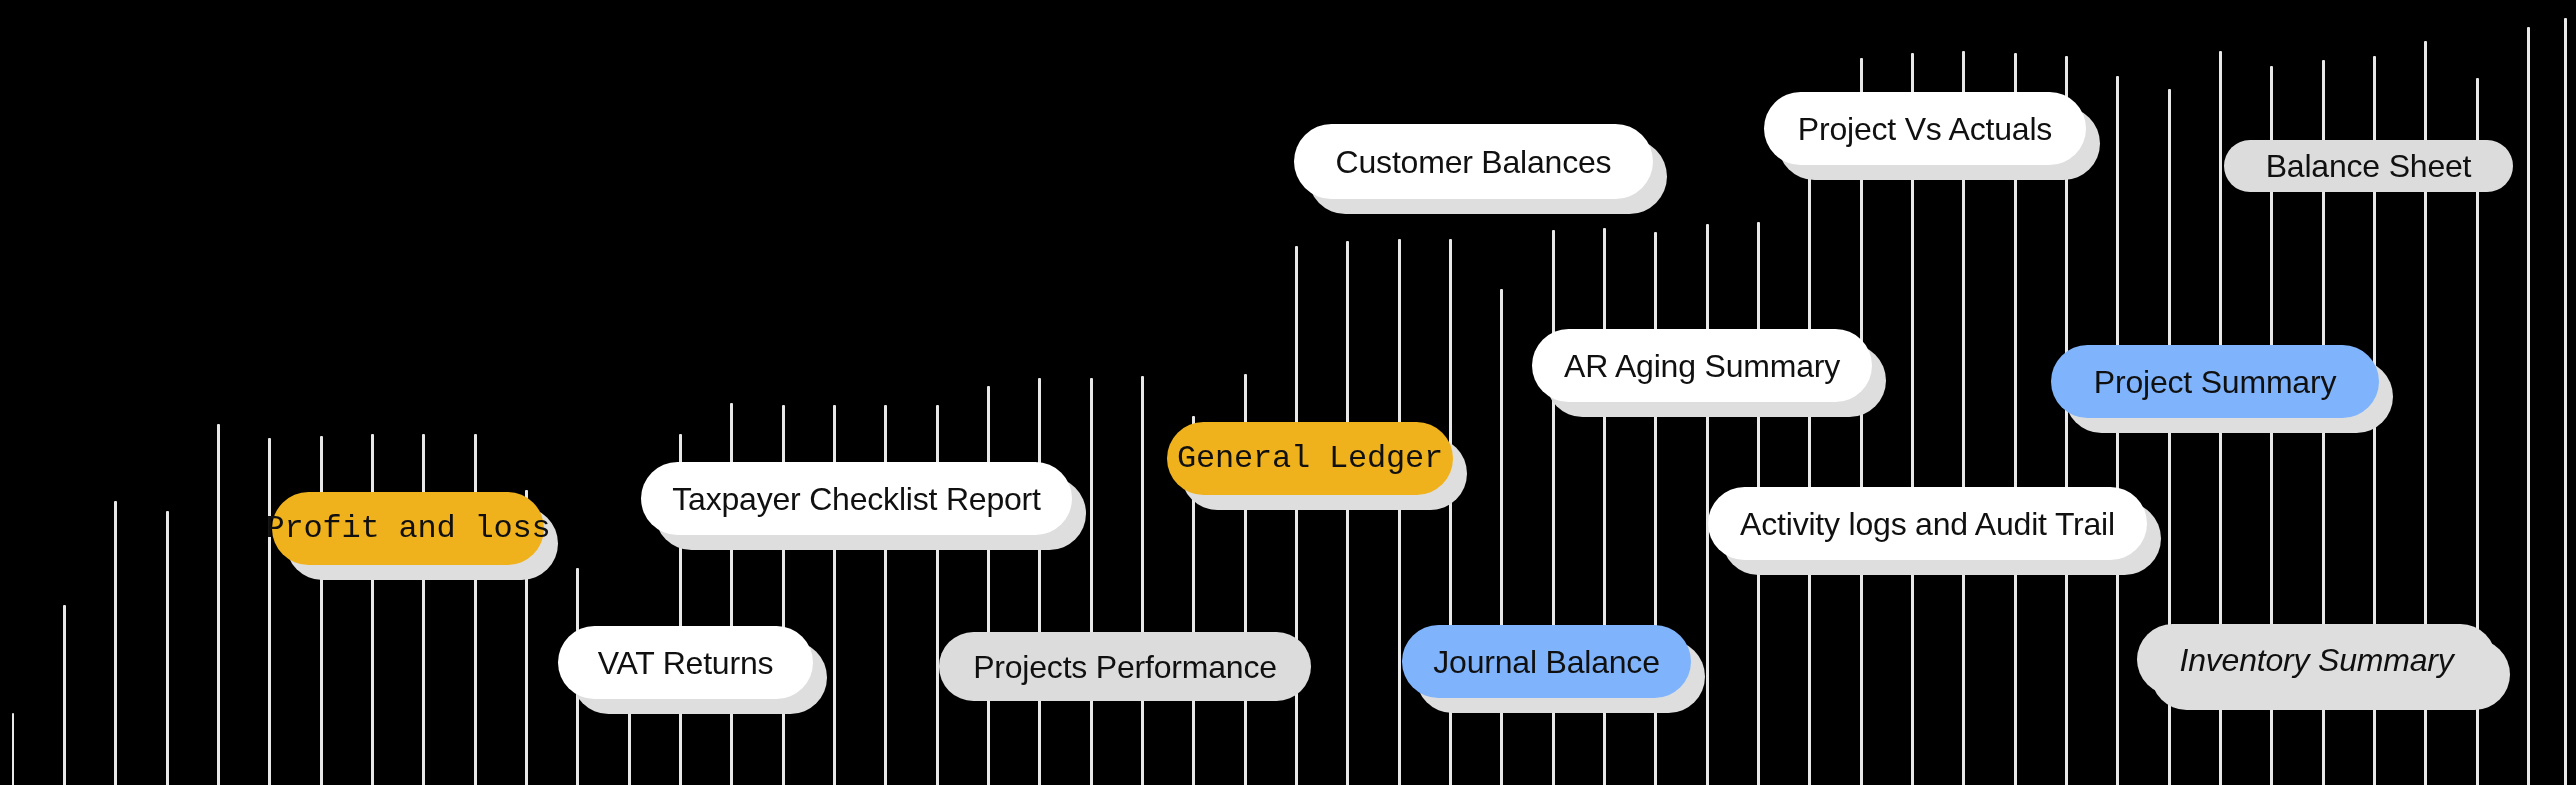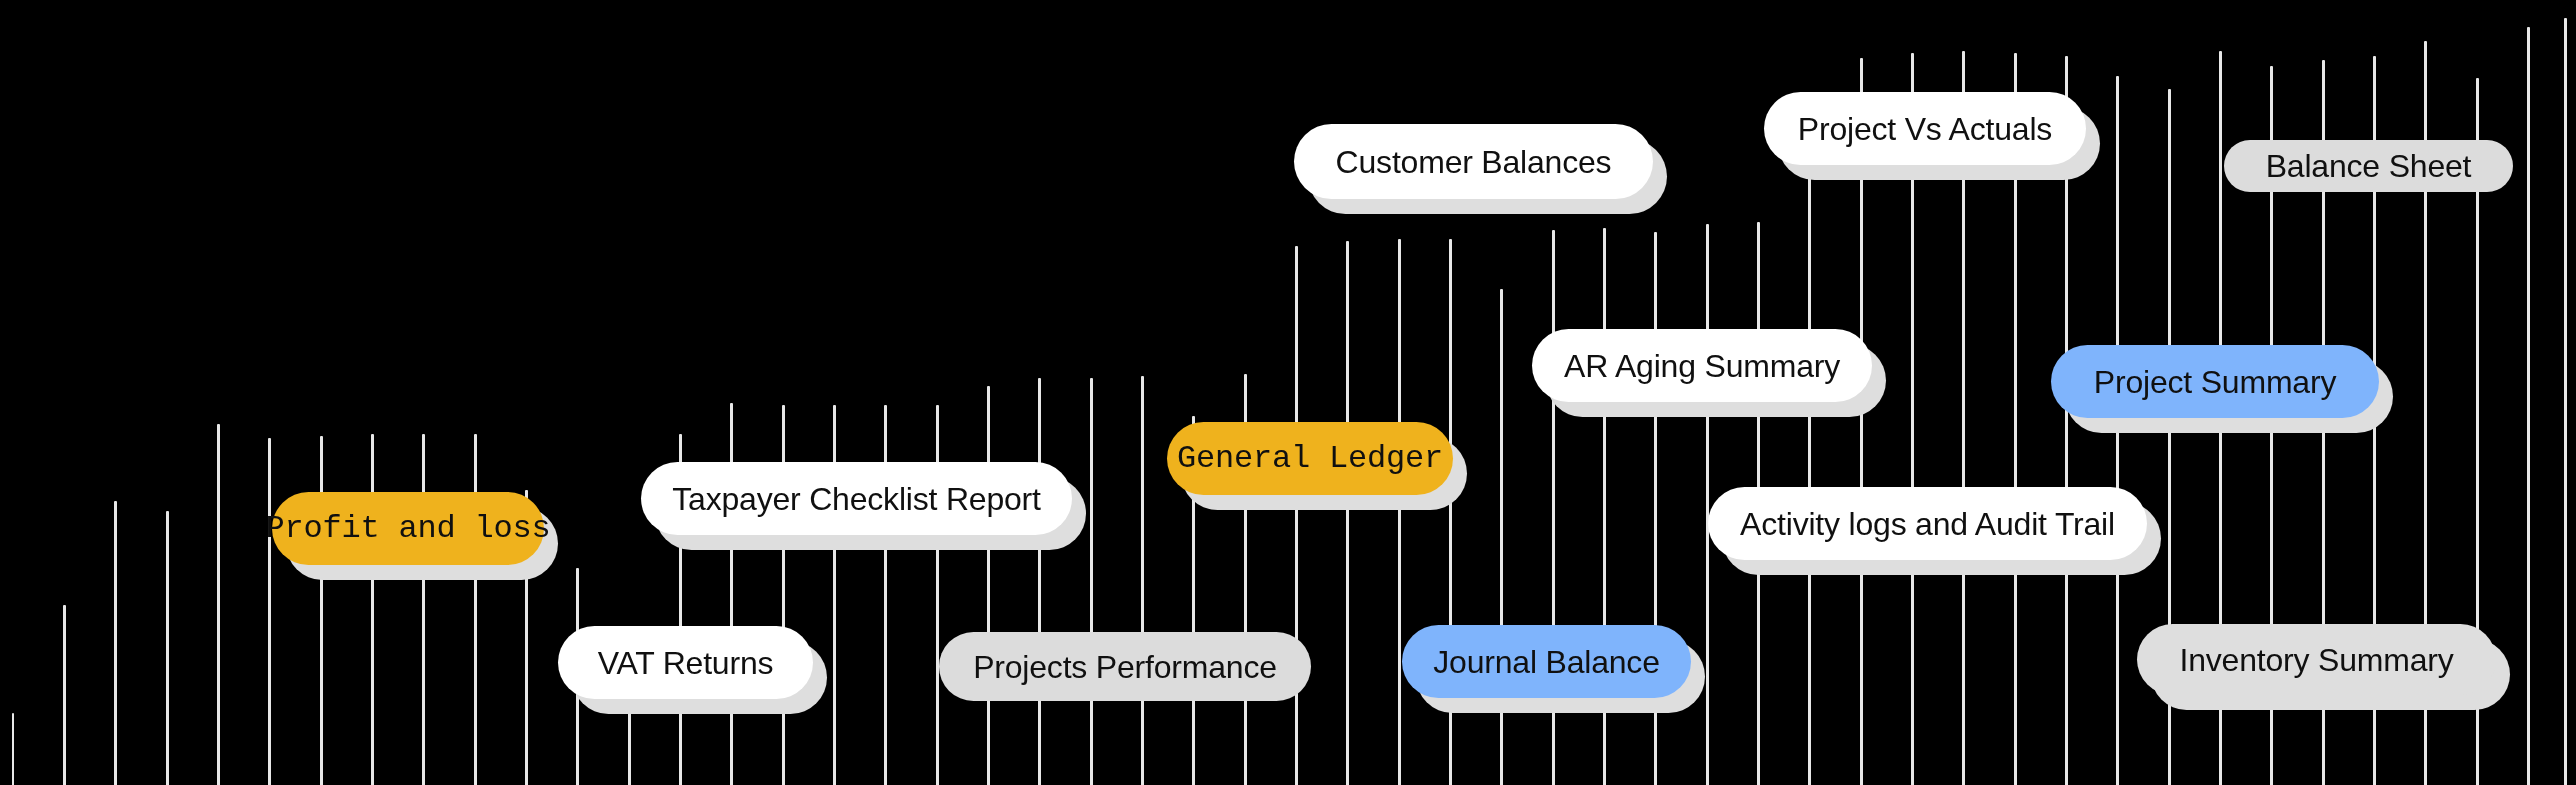--- a/index.html
+++ b/index.html
@@ -196,21 +196,21 @@
         <div class="pill-shadow"></div>
         <div class="pill blue">
           <span>Project Summary</span>
         </div>
       </div>
       <div class="pill-wrap flat" style="left: 2224px; top: 140px; width: 289px; height: 52px;">
         <div class="pill grey">
           <span>Balance Sheet</span>
         </div>
       </div>
-      <div class="pill-wrap" style="left: 2137px; top: 624px; width: 359px; height: 71px;">
+      <div class="pill-wrap" style="left: 2137px; top: 624px; width: 359px; height: 71px; font-style: italic;">
         <div class="pill-shadow"></div>
         <div class="pill greylight">
           <span>Inventory Summary</span>
         </div>
       </div>
     </div>
 
 </div>
 
 

